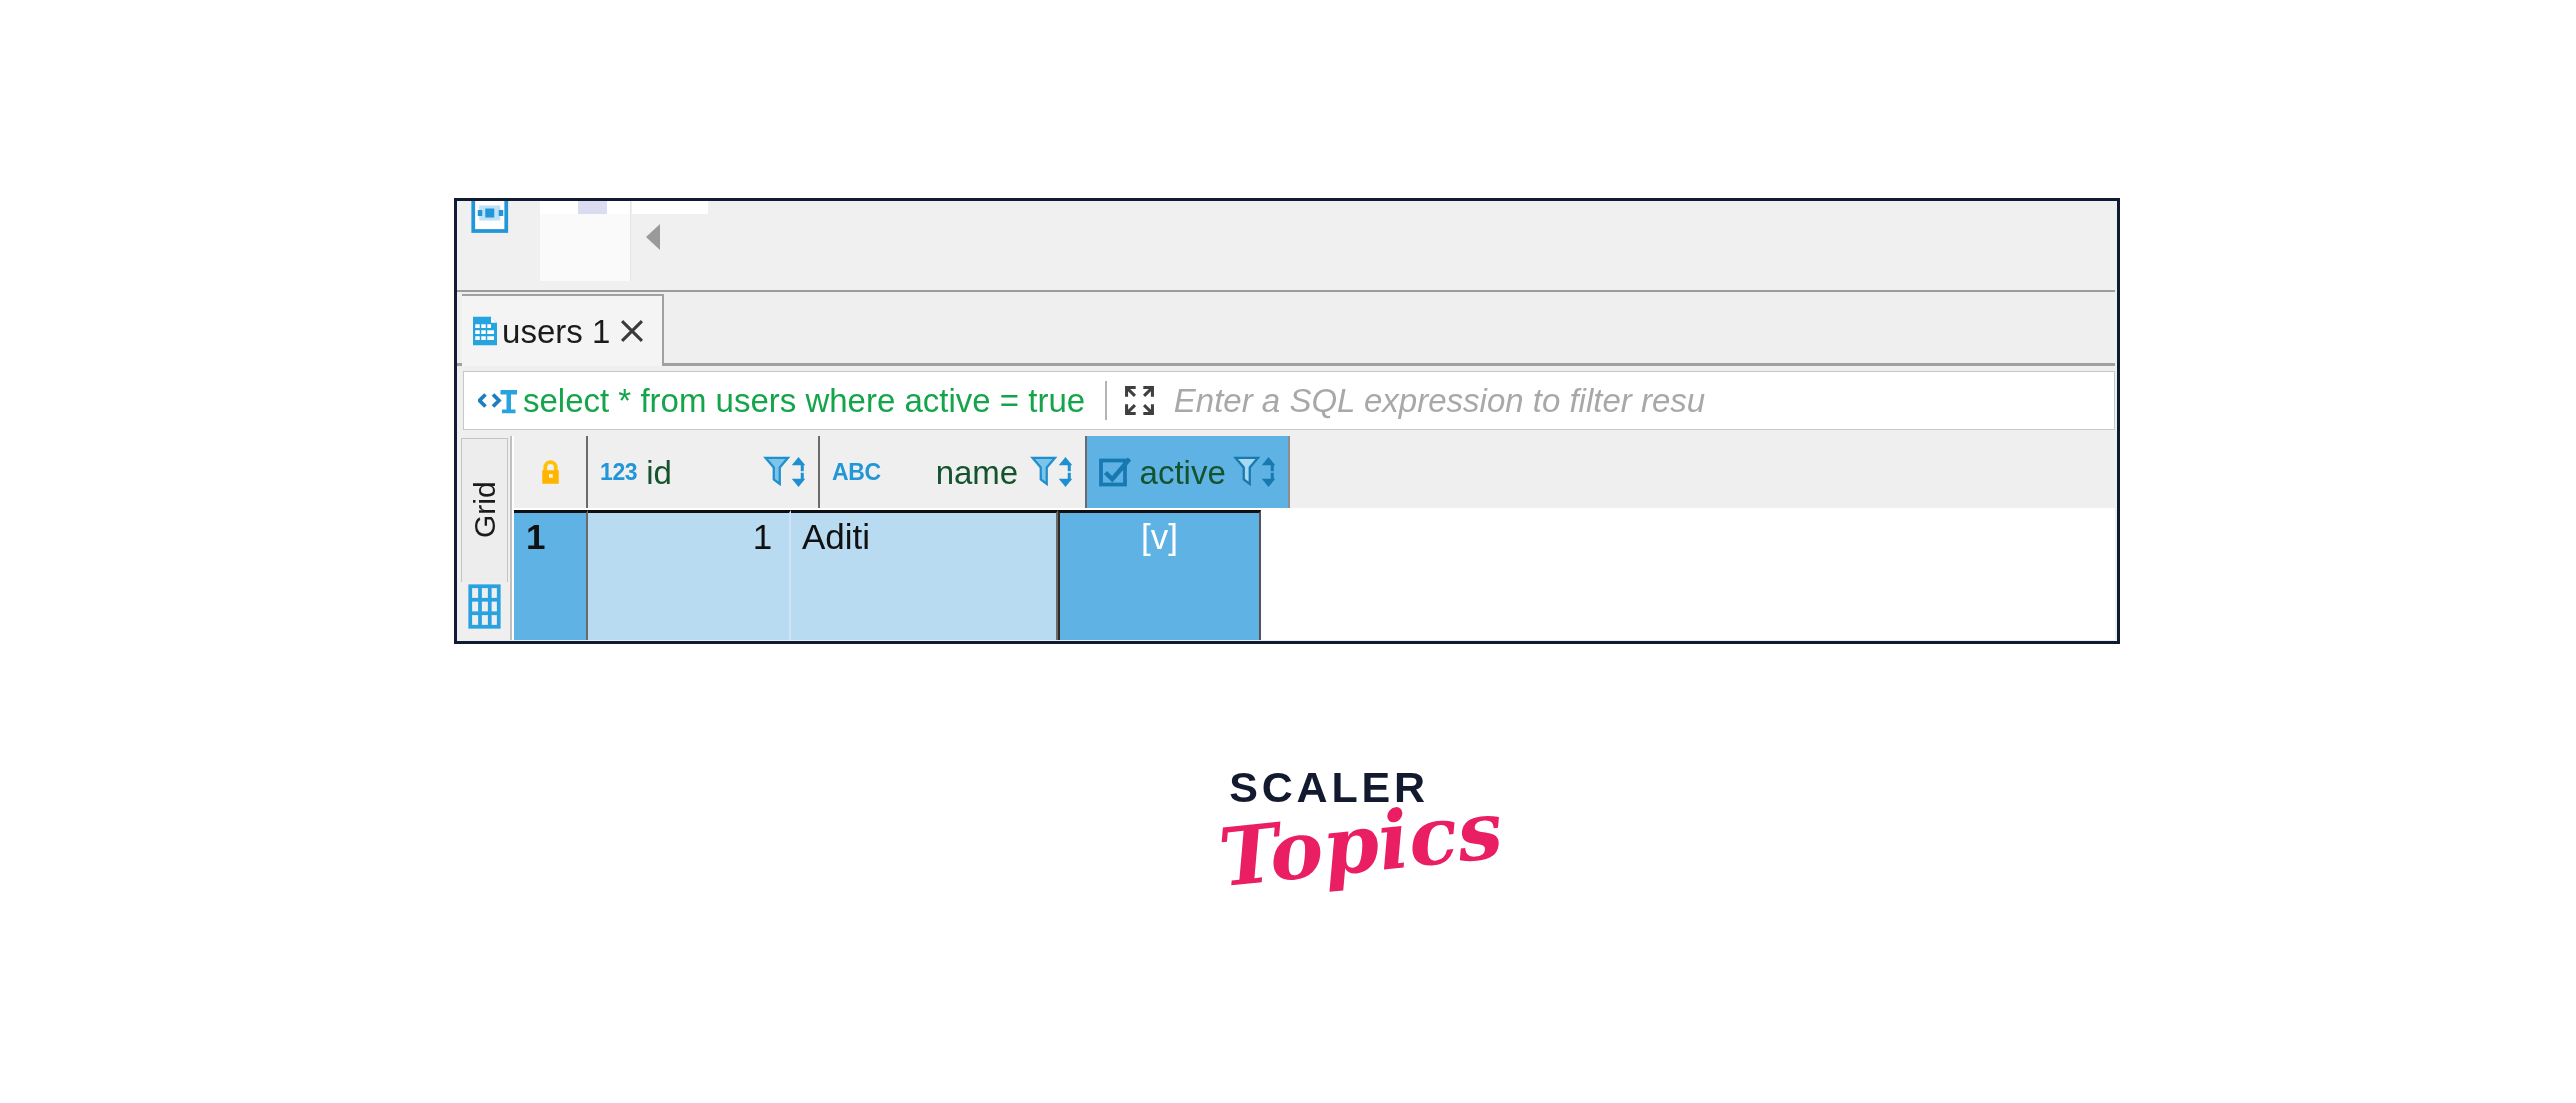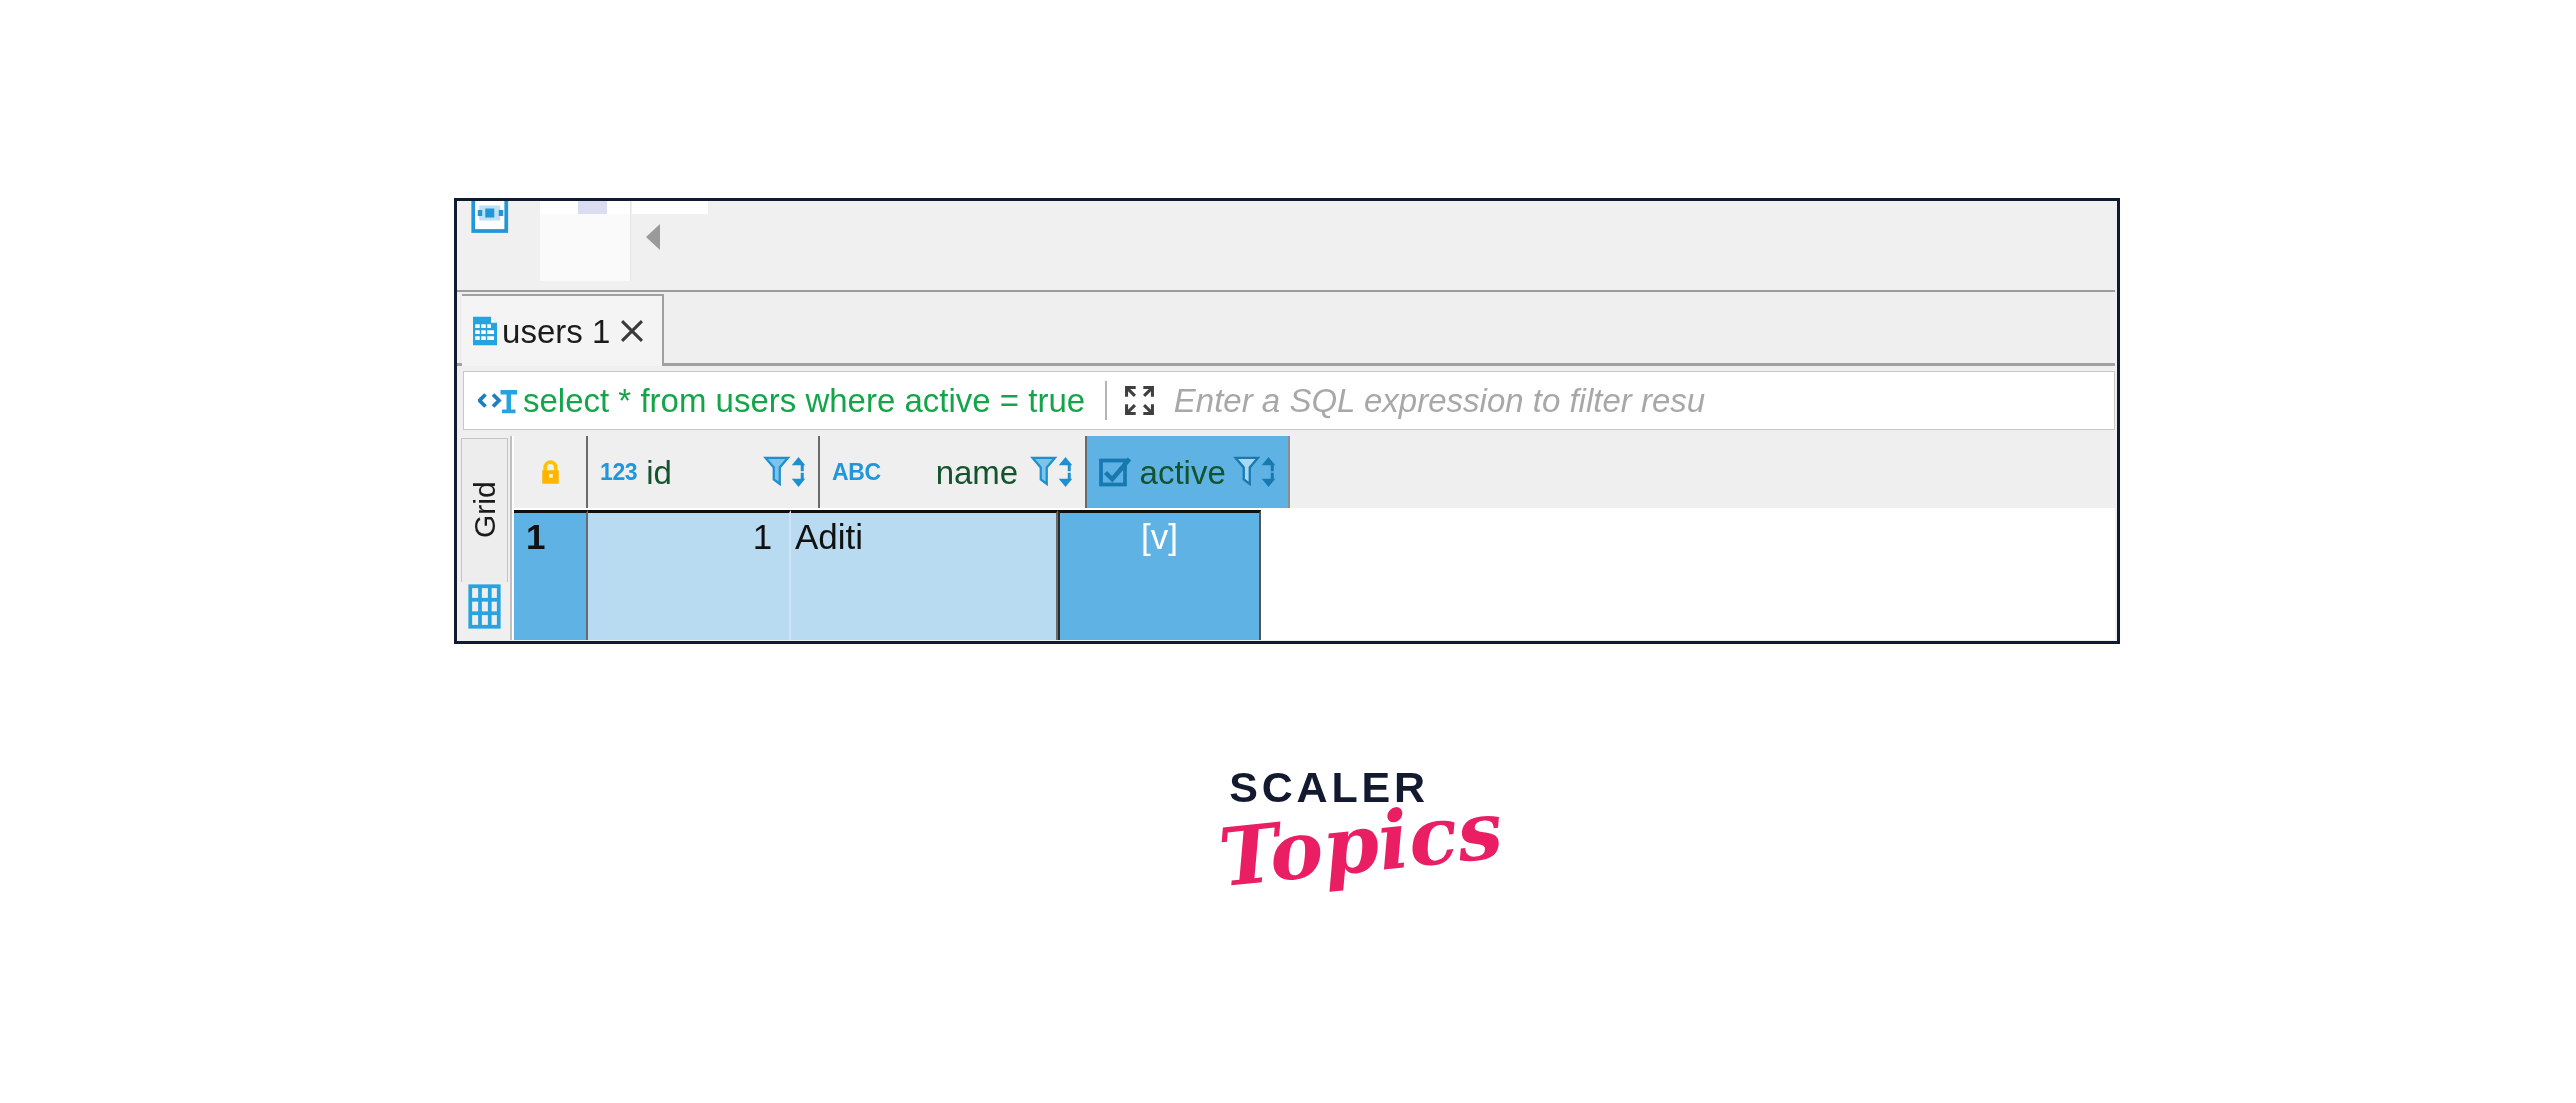--- a/index.html
+++ b/index.html
@@ -282,21 +282,21 @@
   }
   .cell.c-id {
     width: 203px;
     justify-content: flex-end;
     padding-right: 16.7px;
     border-right: 2.3px solid #cfe3f3;
   }
   .cell.c-name {
     width: 267px;
     justify-content: flex-start;
-    padding-left: 4px;
+    padding-left: 11px;
     border-right: 2.3px solid #6b6b6b;
   }
   .cell.c-active {
     width: 203px;
     background: #5eb3e4;
     color: #ffffff;
     justify-content: center;
     border-right: 2.3px solid #555555;
     border-left: 2.3px solid #2b2b2b;
   }

